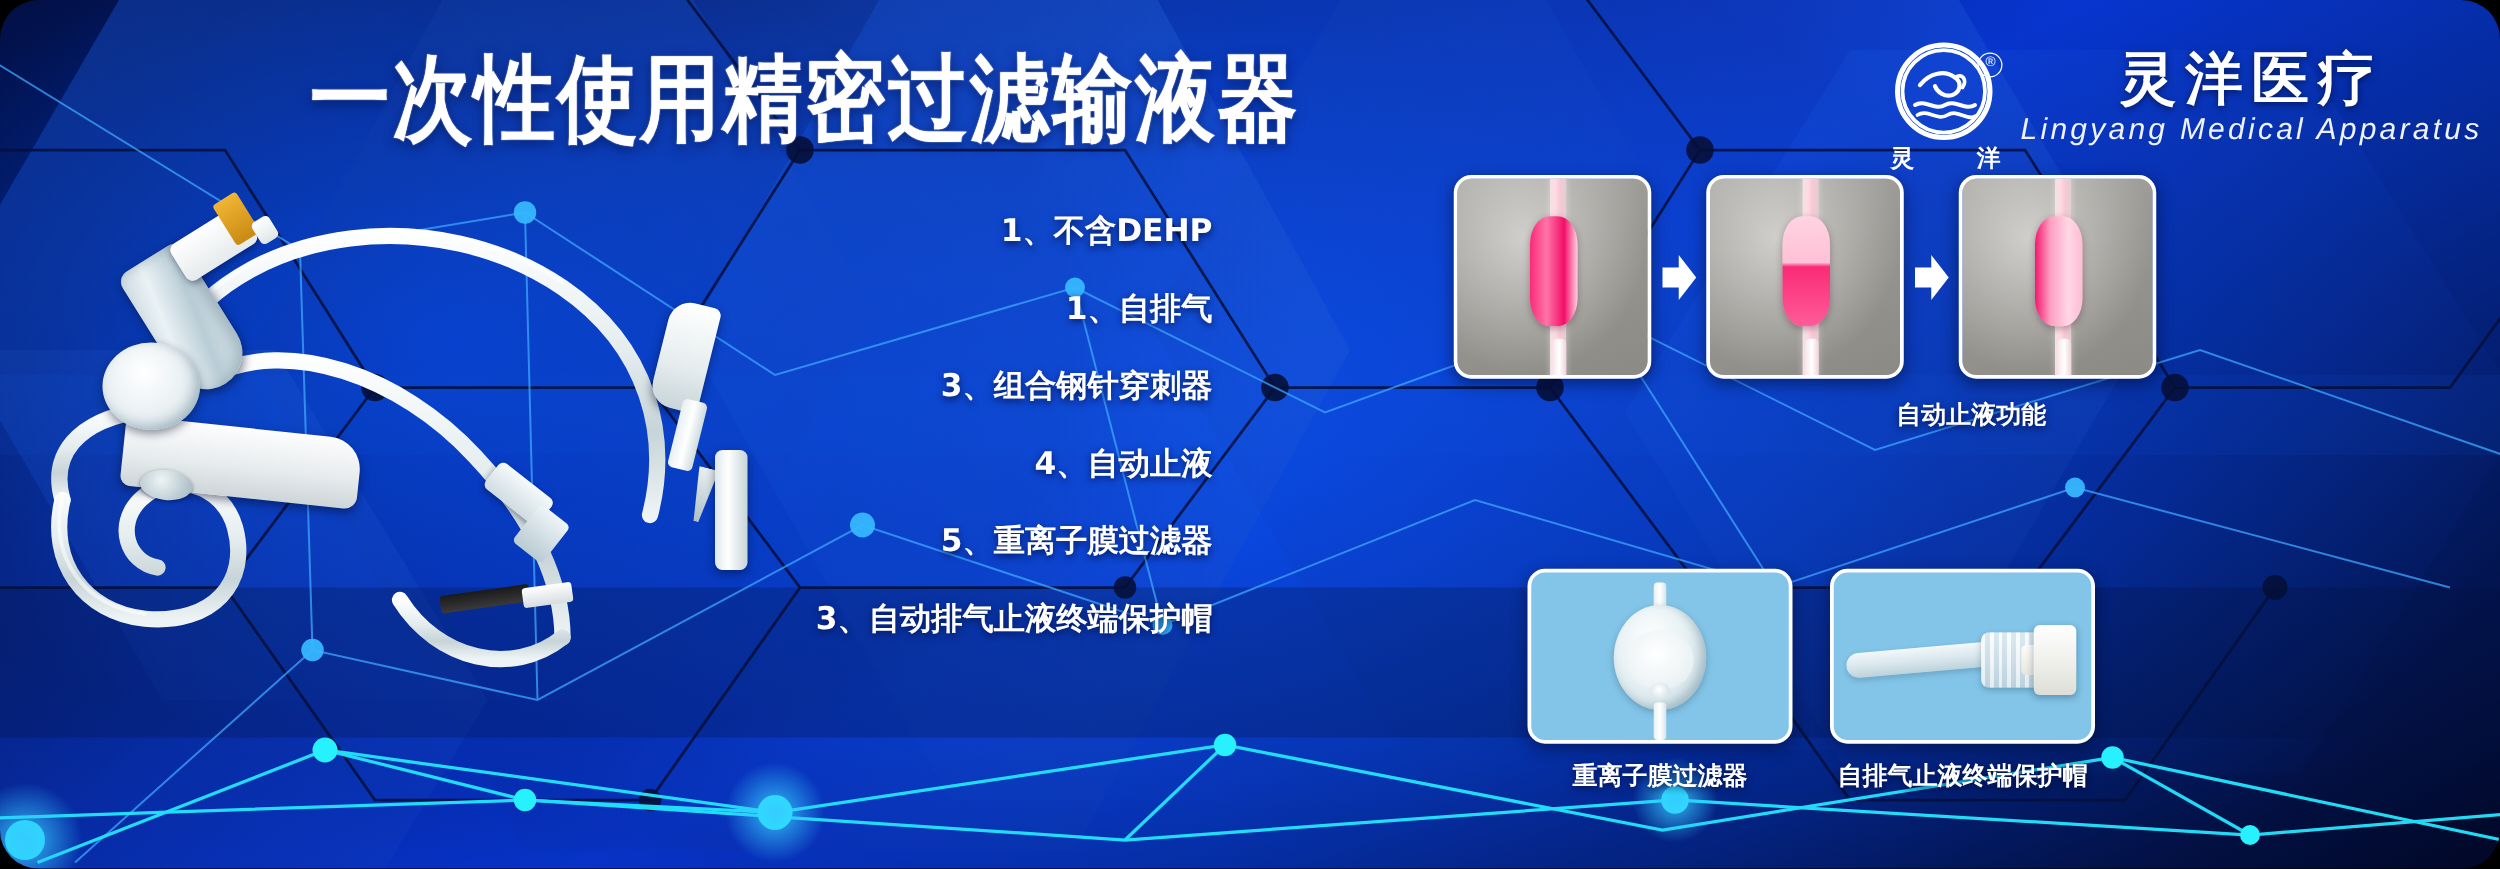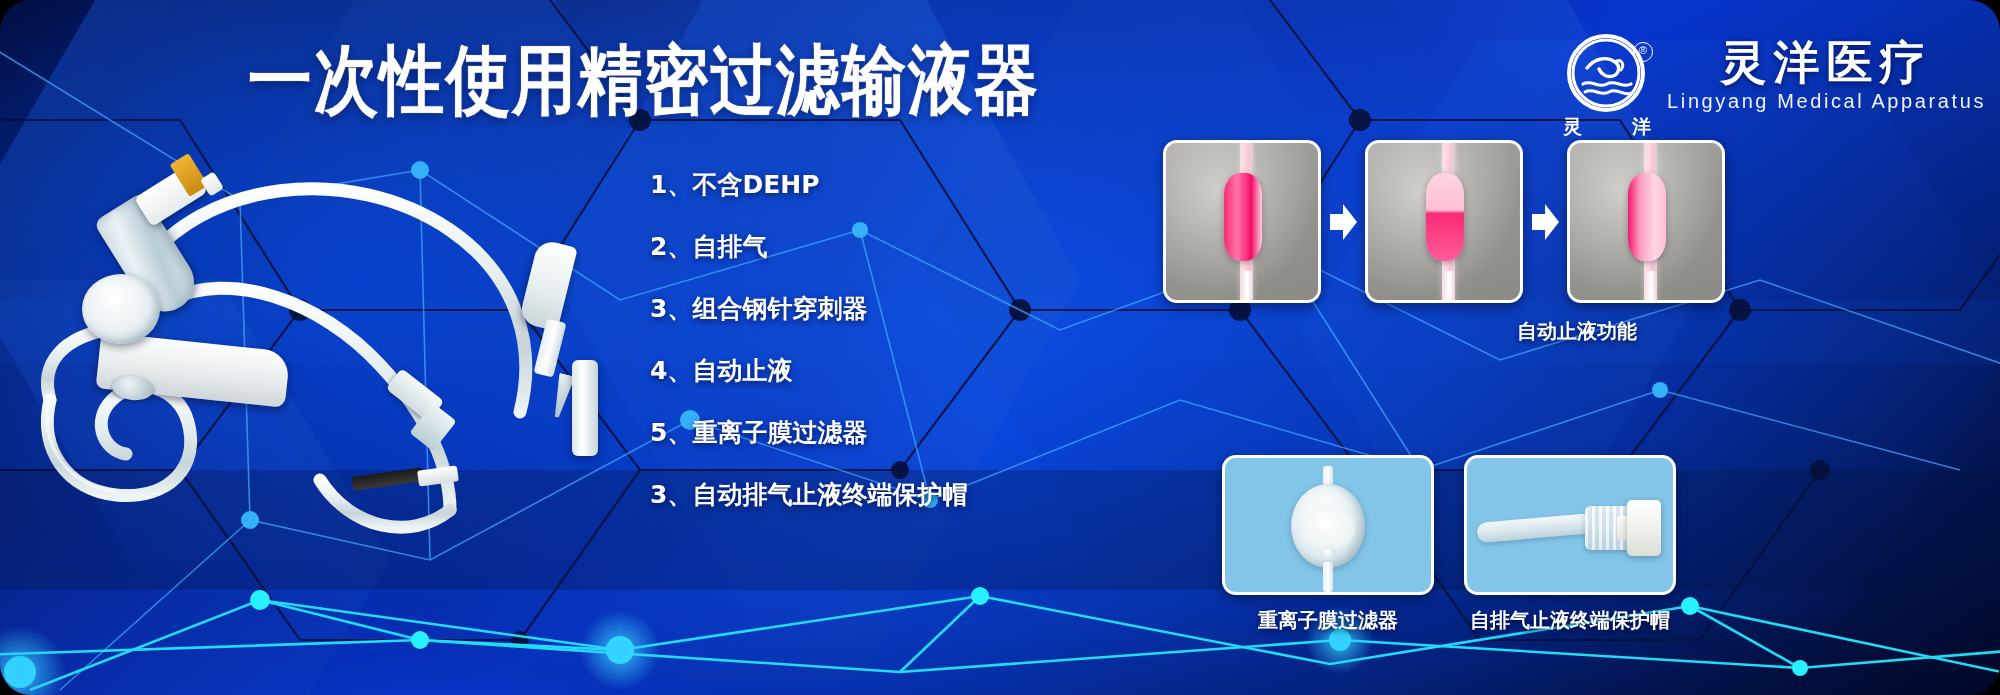--- a/index.html
+++ b/index.html
@@ -45,24 +45,24 @@
   .bm-circle{position:absolute;left:4px;top:0;width:78px;height:78px;border-radius:50%;
              border:4px solid #fff;box-sizing:border-box;overflow:hidden;}
   .bm-reg{position:absolute;right:0;top:8px;width:18px;height:18px;border:1.6px solid #fff;border-radius:50%;
           color:#fff;font-size:11px;line-height:15px;text-align:center;}
   .bm-cn{position:absolute;left:0;top:80px;width:88px;display:flex;justify-content:space-between;
          color:#fff;font-size:19px;font-weight:bold;}
   #brandtext{padding-top:4px;text-align:center;}
   #brandtext .cn{color:#fff;font-size:46px;font-weight:bold;letter-spacing:7px;line-height:1.05;
                  font-family:"DejaVu Sans","Liberation Sans",sans-serif;
                  text-shadow:0 2px 6px rgba(0,10,50,.7);}
-  #brandtext .en{color:#eef3ff;font-size:20px;letter-spacing:2.6px;margin-top:4px;white-space:nowrap;}
-
-  
-  #features{position:absolute;left:650px;top:172px;width:320px;}
+  #brandtext .en{color:#eef3ff;font-size:24px;letter-spacing:2.6px;margin-top:4px;white-space:nowrap;font-style:italic;}
+
+  
+  #features{position:absolute;left:650px;top:172px;width:320px;text-align:right;}
   .feat{color:#ffffff;font-size:25px;font-weight:bold;line-height:1;margin-bottom:37px;white-space:nowrap;
         font-family:"DejaVu Sans","Liberation Sans",sans-serif;
         text-shadow:0 2px 6px rgba(0,15,70,.8);}
 
   
   #strip{position:absolute;left:1163px;top:140px;display:flex;align-items:center;}
   .shot{width:158px;height:163px;border-radius:14px;border:3px solid #ffffff;box-sizing:border-box;
         overflow:hidden;position:relative;box-shadow:0 4px 12px rgba(0,8,40,.5);
         background:linear-gradient(160deg,#b3b2ae 0%,#9e9d99 45%,#8e8d88 100%);}
   .shot .bgblur{position:absolute;inset:0;
@@ -294,21 +294,21 @@
                 box-shadow:inset -4px -3px 9px rgba(110,140,155,.5),0 3px 8px rgba(0,10,40,.45);"></div>
 
     <div style="position:absolute;left:332px;top:322px;width:72px;height:14px;border-radius:3px;transform:rotate(-8deg);
                 background:linear-gradient(180deg,#1a1a1a,#3a3a3a);"></div>
     <div style="position:absolute;left:398px;top:318px;width:40px;height:16px;border-radius:3px;transform:rotate(-8deg);
                 background:linear-gradient(180deg,#ffffff,#d6dde0);"></div>
   </div>
 
   <div id="features">
     <div class="feat">1、不含DEHP</div>
-    <div class="feat">2、自排气</div>
+    <div class="feat">1、自排气</div>
     <div class="feat">3、组合钢针穿刺器</div>
     <div class="feat">4、自动止液</div>
     <div class="feat">5、重离子膜过滤器</div>
     <div class="feat">3、自动排气止液终端保护帽</div>
   </div>
 
   <div id="strip">
     <div class="shot">
       <div class="bgblur"></div>
       <div class="ivline"></div>

